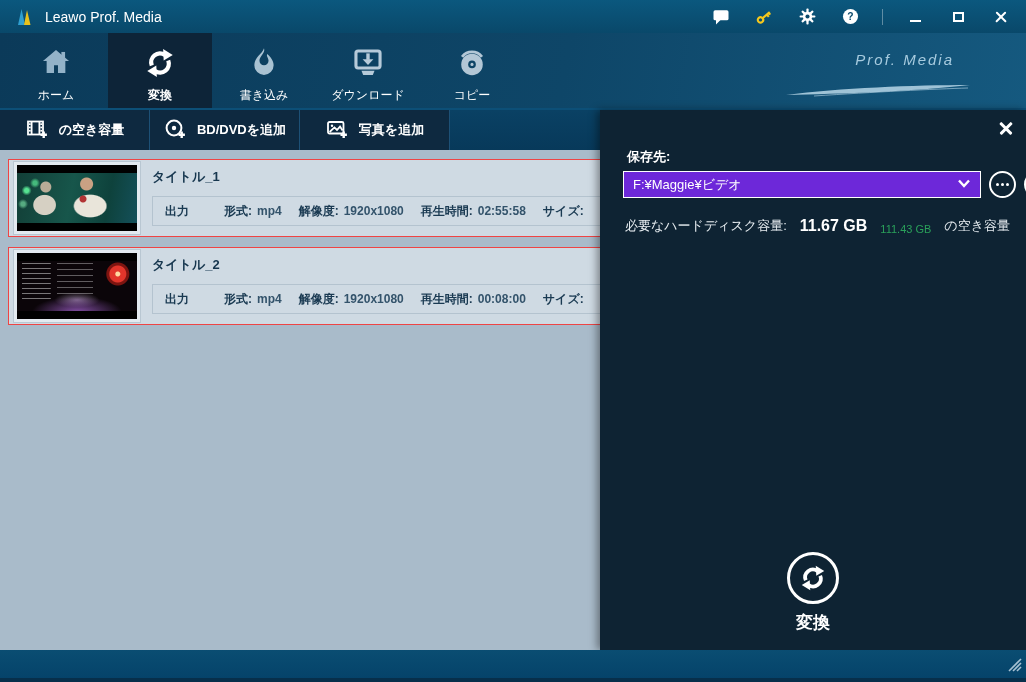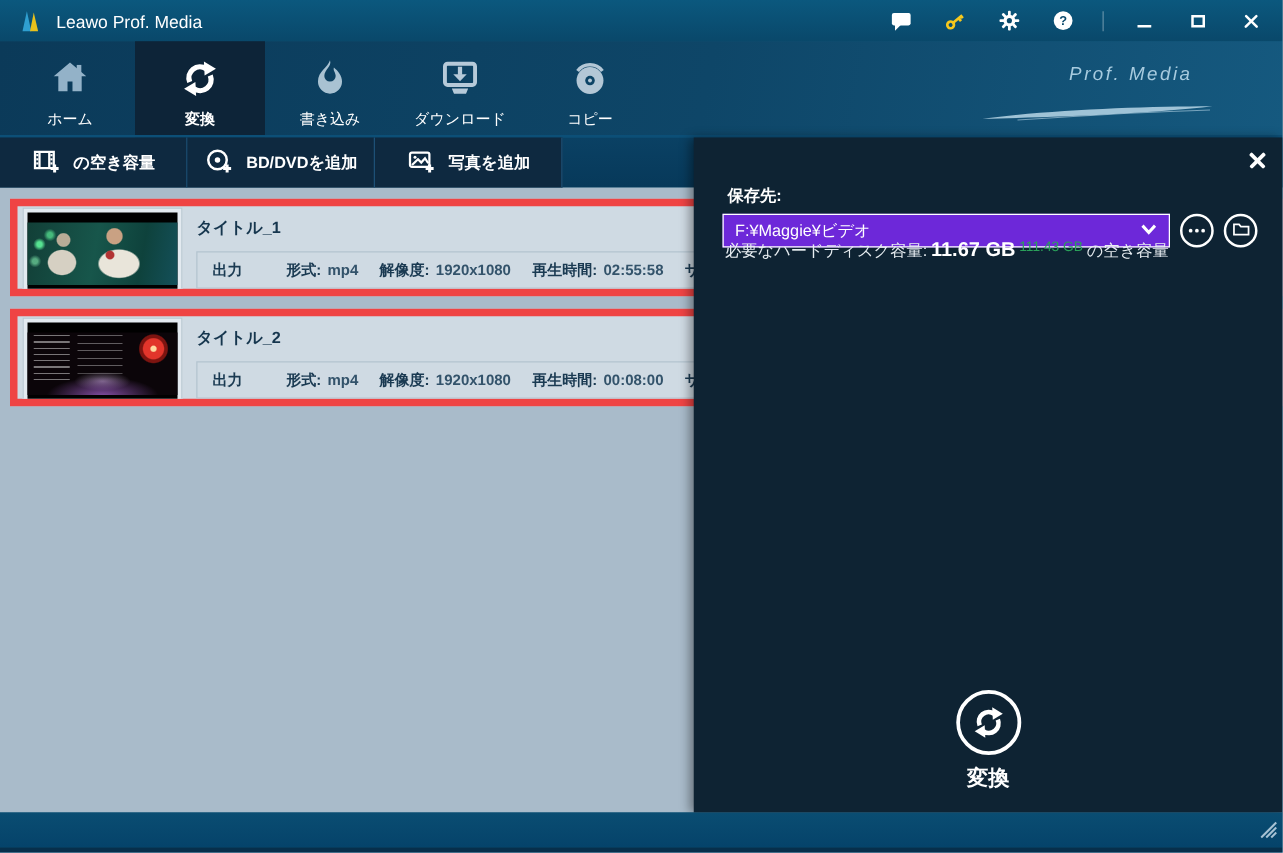--- a/index.html
+++ b/index.html
@@ -30,21 +30,21 @@
   .brand { position:absolute; right:72px; top:18px; font-family:Liberation Sans, sans-serif; font-style:italic; font-size:15px; color:#a7cbdf; letter-spacing:2px; }
   .brand-swoosh { position:absolute; right:52px; top:50px; }
 
   
   .main { position:relative; height:542px; }
   .toolbar { height:42px; border-top:2px solid #0c4f77; background:linear-gradient(#0a4164,#07395a); display:flex; }
   .tbtn { width:150px; background:#0e2940; border-right:1px solid #1d5076; display:flex; align-items:center; justify-content:center; gap:10px; color:#fff; font-size:13px; font-weight:bold; cursor:default; }
   .toolbar .filler { flex:1; }
 
   .list { height:500px; background:#a9bbca; padding-top:9px; overflow:hidden; }
-  .item { margin:0 0 10px 8px; width:calc(100% - 8px); height:78px; background:#cfdae3; border:6px solid #ef4444; display:flex; overflow:hidden; }
+  .item { margin:0 0 10px 8px; width:calc(100% - 8px); height:78px; background:#cfdae3; border:1px solid #ef4444; display:flex; overflow:hidden; }
   .thumb { width:128px; height:74px; margin:1px 0 0 4px; background:#e3eaf0; border:1px solid #b9c7d2; padding:3px; flex:0 0 auto; }
   .thumb-inner { width:100%; height:100%; background:#000; display:flex; align-items:center; }
   .thumb-img { width:100%; height:50px; }
   .thumb1 .thumb-img { background:
       radial-gradient(circle at 8% 35%, rgba(90,235,150,.95) 0 2px, transparent 5px),
       radial-gradient(circle at 15% 20%, rgba(90,235,150,.7) 0 2px, transparent 5px),
       radial-gradient(circle at 5% 62%, rgba(130,240,175,.6) 0 2px, transparent 5px),
       radial-gradient(circle at 58% 22%, #c9a183 0 6px, transparent 7px),
       radial-gradient(circle at 55% 52%, #b23434 0 3px, transparent 4px),
       radial-gradient(ellipse 26px 18px at 61% 66%, #e9e5da 0 60%, transparent 66%),
@@ -60,32 +60,32 @@
       #0b0509;
     background-size:auto,auto,auto,24% 78%,30% 62%; background-position:0 0,0 0,0 0,6% 15%,48% 10%; background-repeat:no-repeat; }
   .meta { flex:1; padding:6px 0 0 11px; overflow:hidden; }
   .item-title { font-size:13px; font-weight:bold; color:#16364e; margin:2px 0 10px; }
   .info { border:1px solid #b4c3cf; height:30px; min-width:560px; display:flex; align-items:center; padding:0 12px; font-size:12px; color:#33536b; white-space:nowrap; }
   .info b { color:#1a3a52; margin-right:5px; }
   .fgroup { margin-right:17px;font-weight:bold; }
   .fgroup.first { margin-right:30px; }
 
   
-  .drawer { position:absolute; top:2px; right:0; bottom:0; width:471px; background:#0e2333; box-shadow:-3px 0 8px rgba(0,0,0,.4); }
+  .drawer { position:absolute; top:2px; right:0; bottom:0; width:426px; background:#0e2333; box-shadow:-3px 0 8px rgba(0,0,0,.4); }
   .drawer-close { position:absolute; top:10px; right:11px; width:18px; height:18px; cursor:default; }
   .drawer-close i { position:absolute; left:1px; top:7px; width:16px; height:2.6px; background:#fff; border-radius:1px; }
   .drawer-close i:first-child { transform:rotate(45deg); }
   .drawer-close i:last-child  { transform:rotate(-45deg); }
   .save-label { position:absolute; left:27px; top:38px; color:#fff; font-size:13px; font-weight:bold; }
   .select-row { position:absolute; left:23px; top:61px; display:flex; align-items:center; }
   .select { width:358px; height:27px; background:#6d28d9; border:1px solid #fff; color:#fff; font-size:13px; display:flex; align-items:center; padding:0 9px; cursor:default; }
   .select .val { flex:1; }
   .circle-btn { width:27px; height:27px; border:2px solid #fff; border-radius:50%; margin-left:8px; display:flex; align-items:center; justify-content:center; gap:2px; cursor:default; }
   .dot { width:3px; height:3px; border-radius:50%; background:#fff; }
-  .capacity { position:absolute; left:25px; top:82px; display:flex; align-items:flex-start; gap:3px; white-space:nowrap; }
+  .capacity { position:absolute; left:25px; top:107px; display:flex; align-items:flex-end; gap:13px; white-space:nowrap; }
   .cap-label { color:#e8eef2; font-size:13px; }
   .cap-req { color:#fff; font-size:16px; font-weight:bold; }
   .cap-free { font-size:11px; font-weight:normal; }
   .cap-suffix { color:#e8eef2; font-size:13px; }
   .convert { position:absolute; left:0; right:0; bottom:16px; display:flex; flex-direction:column; align-items:center; gap:7px; cursor:default; }
   .convert-circle { width:52px; height:52px; border:3px solid #fff; border-radius:50%; display:flex; align-items:center; justify-content:center; }
   .convert-label { color:#fff; font-size:17px; font-weight:bold; }
 
   
   .statusbar { height:32px; background:linear-gradient(#0a4d72,#05436a); border-bottom:4px solid #072f4b; position:relative; }

